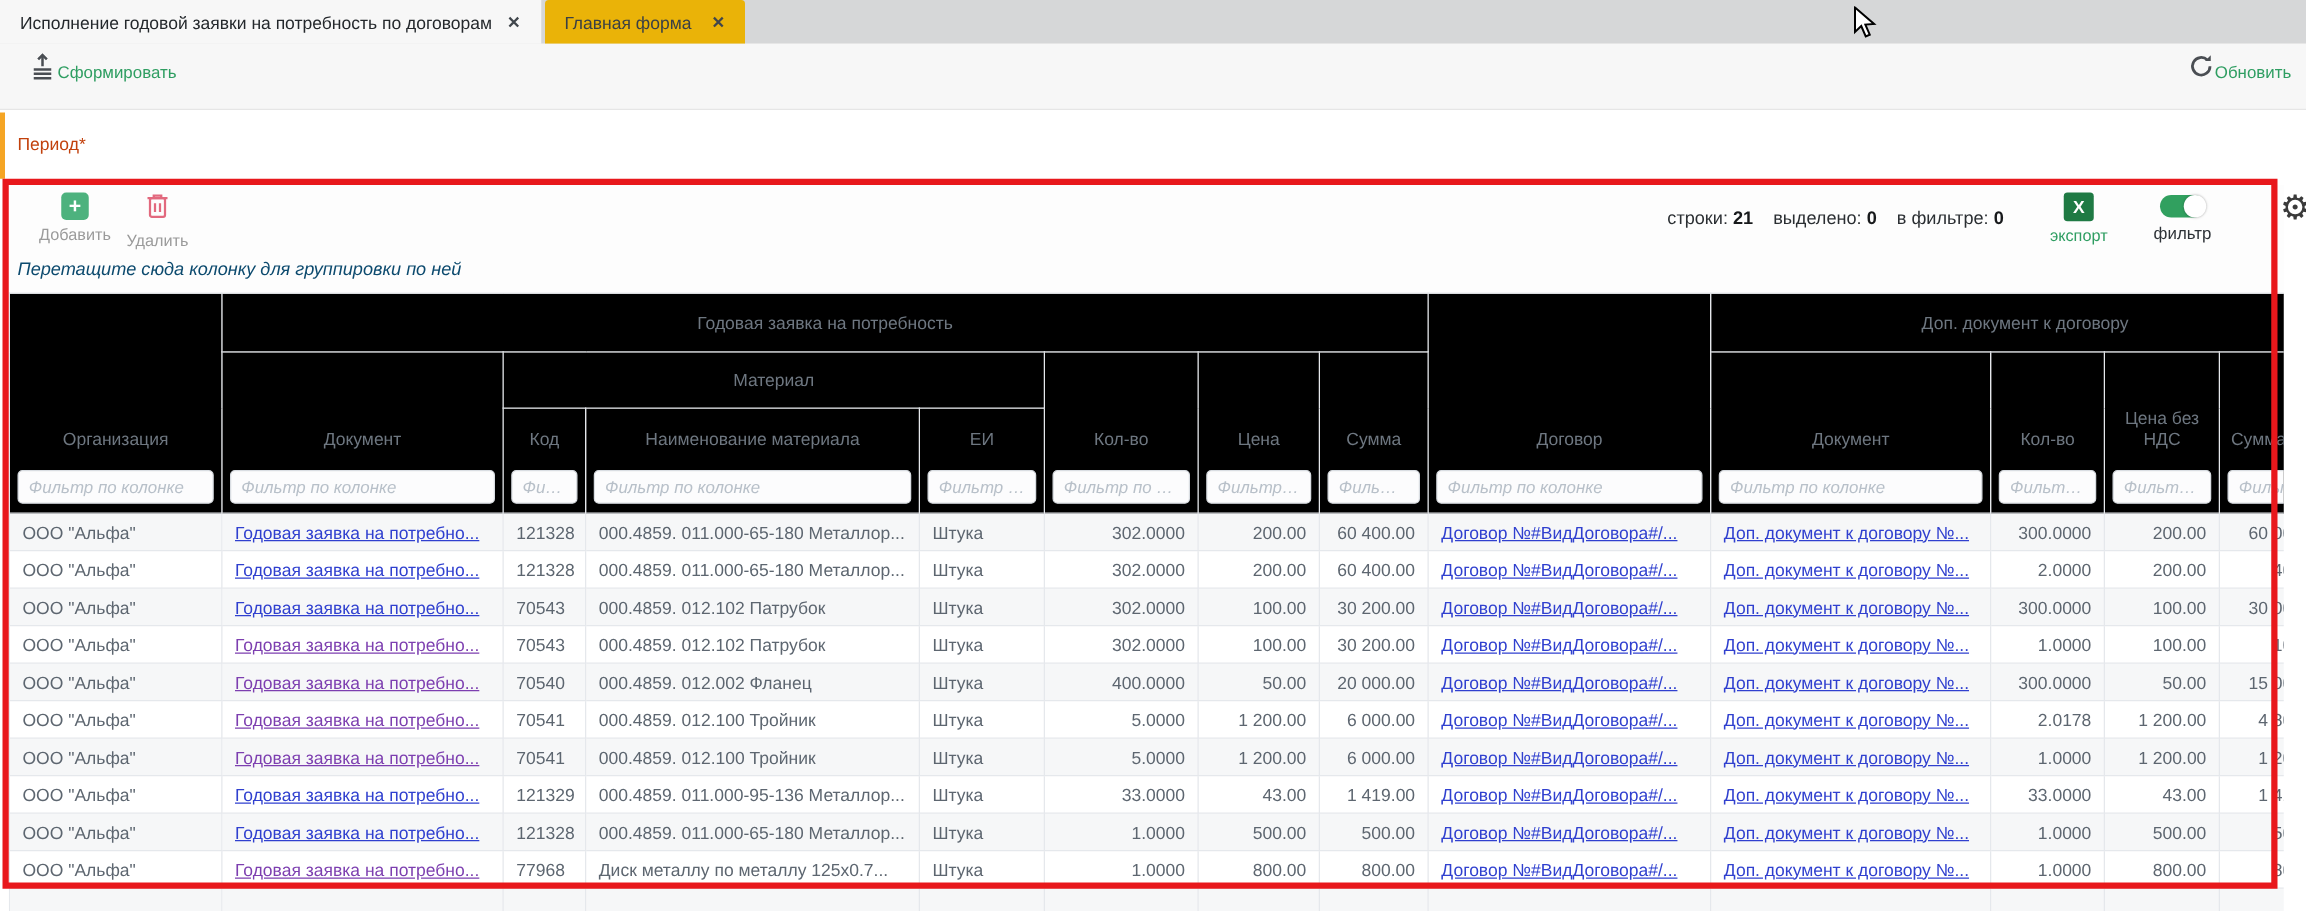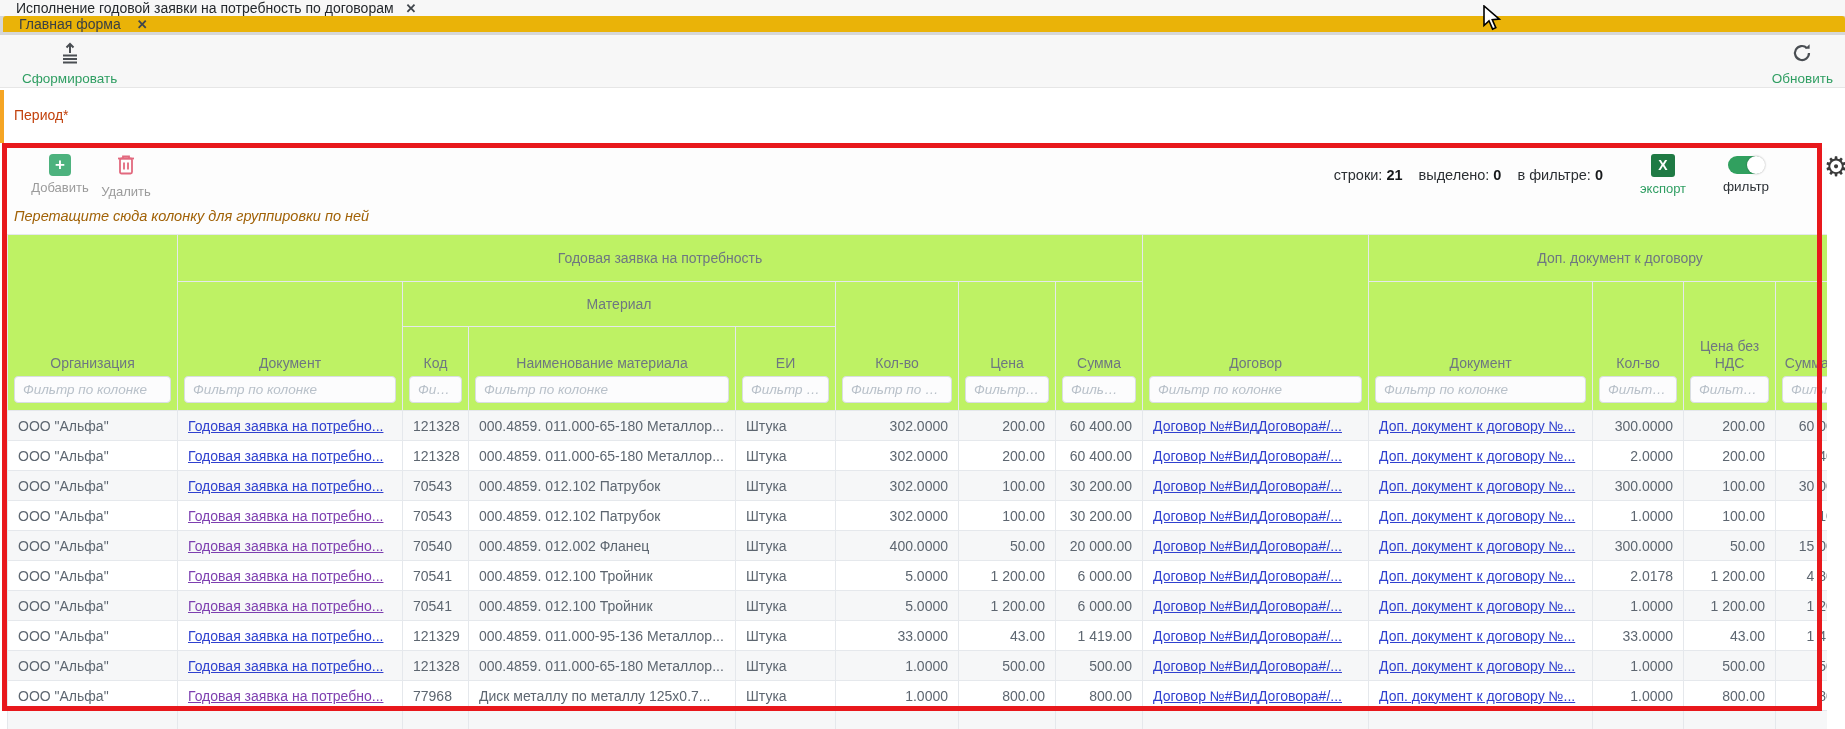--- a/index.html
+++ b/index.html
@@ -1,29 +1,29 @@
 <!DOCTYPE html>
 <html><head>
 <meta charset="utf-8">
 <style>
   * { margin:0; padding:0; box-sizing:border-box; }
   html,body { width:1845px; height:729px; overflow:hidden; background:#fff;
     font-family:"Liberation Sans", sans-serif; }
   body { position:relative; }
 
   
-  .tabbar { position:absolute; left:0; top:0; width:100%; height:35px; background:#d6d7d8; display:flex;flex-direction:column; }
+  .tabbar { position:absolute; left:0; top:0; width:100%; height:35px; background:#d6d7d8; display:flex; }
   .tab { display:flex; align-items:center; gap:12px; padding:0 16px; font-size:14px; cursor:default; }
   .tab.active { background:#f7f7f7; color:#24282c; }
   .tab.inactive { background:#eab308; color:#3a4045; margin-left:3px; border-radius:3px 3px 0 0;gap:16px; }
   .tab .close { font-size:13px; font-weight:bold; color:#40464c; }
 
   
   .main-toolbar { position:absolute; left:0; top:35px; width:100%; height:53px; background:#f7f7f7; border-bottom:1px solid #e6e6e6; }
-  .tool-btn { position:absolute; display:flex; flex-direction:column; align-items:center; cursor:pointer; }
+  .tool-btn { position:absolute; display:flex; flex-direction:row; align-items:center; cursor:pointer; }
   .tool-btn .lbl { color:#2f9e62; font-size:13.5px; margin-top:3px; }
   #btn-generate { left:22px; top:7px; }
   #btn-refresh { right:12px; top:7px; }
 
   
   .period-row { position:absolute; left:0; top:88px; width:100%; height:55px; background:#fff; }
   .orange-stripe { position:absolute; left:0; top:2px; width:4px; height:53px; background:#f5a524; }
   .period-label { position:absolute; left:14px; top:19px; font-size:14px; color:#c2410c; }
   .select-box { position:absolute; left:140px; top:12px; width:253px; height:31px; border:1px solid #c9cdd1;
      border-radius:4px; background:#fff; display:flex; align-items:center; padding:0 12px; font-size:14px; color:#2f3338; }
@@ -42,29 +42,29 @@
   .icon-btn.export { margin-left:30px; width:60px; }
   .xls { width:24px; height:23px; border-radius:3px; background:#1f7a44; color:#fff; font-weight:bold;
      font-size:14px; line-height:23px; text-align:center; }
   .icon-btn.export .glabel { color:#2f9e62; }
   .toggle-wrap { margin-left:24px; display:flex; flex-direction:column; align-items:center; width:58px; cursor:pointer; }
   .toggle { position:relative; width:36px; height:18px; border-radius:9px; background:#31a05f; margin-top:2px; }
   .toggle .knob { position:absolute; right:-1px; top:0px; width:18px; height:18px; border-radius:50%;
      background:#fff; box-shadow:0 0 2px rgba(0,0,0,.35); }
   .toggle-wrap .glabel { font-size:13.5px; color:#2e3338; margin-top:5px; }
 
-  .drag-hint { font-style:italic; font-size:14.5px; color:#a16207; margin:12px 0 10px 7px; }
+  .drag-hint { font-style:italic; font-size:14.5px; color:#0c4a6e; margin:12px 0 10px 7px; }
 
   
   table { border-collapse:collapse; table-layout:fixed; width:1864px; background:#fff; }
   th, td { border:1px solid #e5e8ec; }
-  thead th { background:#bef264; color:#6e7781; font-weight:normal; font-size:14px; padding:0; vertical-align:bottom; }
+  thead th { background:#000000; color:#6e7781; font-weight:normal; font-size:14px; padding:0; vertical-align:bottom; }
   th.group { vertical-align:middle; text-align:center; }
   tr.hrow1 { height:47px; } tr.hrow2 { height:45px; } tr.hrow3 { height:84px; }
-  .hlabel { display:block; text-align:center; margin:0 4px 4px; line-height:17px; }
+  .hlabel { display:block; text-align:center; margin:0 4px 16px; line-height:17px; }
   thead input { display:block; width:calc(100% - 12px); margin:0 6px 7px; height:27px; border:1px solid #d9dde2;
      border-radius:4px; background:#fcfcfd; padding:0 8px; font-family:"Liberation Sans",sans-serif;
      font-size:13.5px; font-style:italic; color:#8d96a0; text-overflow:ellipsis; }
   thead input::placeholder { color:#b8c0c9; font-style:italic; }
 
   tbody td { height:30px; font-size:14px; color:#5d6670; padding:0 10px; white-space:nowrap; overflow:hidden; }
   tbody tr:nth-child(odd)  { background:#f6f7f8; }
   tbody tr:nth-child(even) { background:#ffffff; }
   td.num { text-align:right; }
   tbody a { color:#3040cf; text-decoration:underline; cursor:pointer; }

